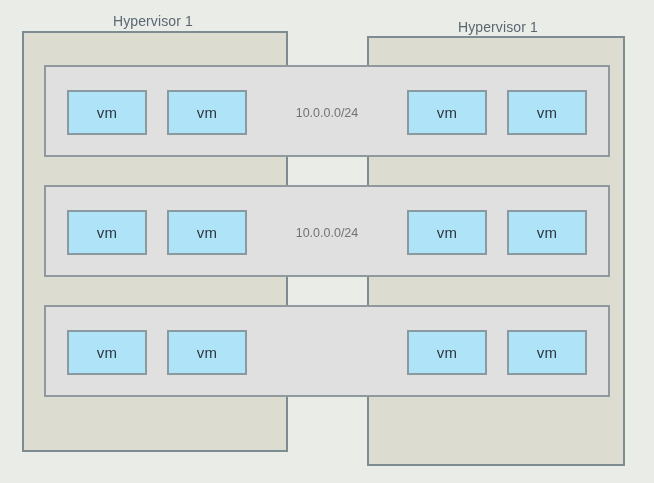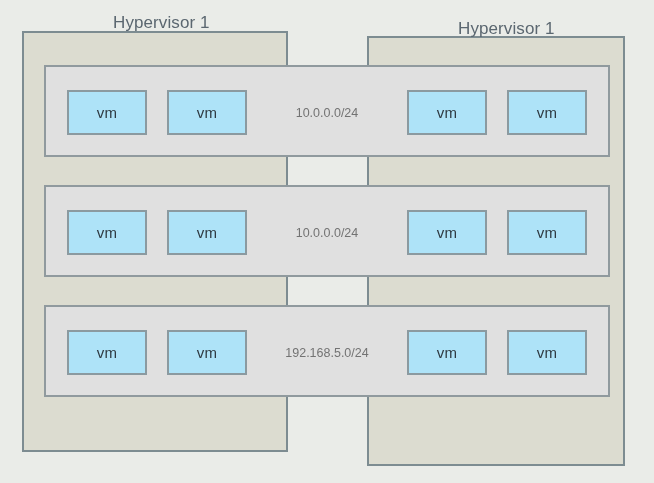--- a/index.html
+++ b/index.html
@@ -35,21 +35,21 @@
   }
   #hypervisor-2 {
     left: 367px;
     top: 36px;
     width: 258px;
     height: 430px;
   }
 
   .hypervisor-label {
     position: absolute;
-    font-size: 17px;
+    font-size: 14px;
     color: #5b6770;
     white-space: nowrap;
     letter-spacing: 0.1px;
   }
   #hypervisor-1-label {
     left: 113px;
     top: 13px;
   }
   #hypervisor-2-label {
     left: 458px;
@@ -129,18 +129,17 @@
     <div class="vm vm-0">vm</div>
     <div class="vm vm-1">vm</div>
     <div class="network-label">10.0.0.0/24</div>
     <div class="vm vm-2">vm</div>
     <div class="vm vm-3">vm</div>
   </div>
 
   <div class="network-row" id="network-row-2">
     <div class="vm vm-0">vm</div>
     <div class="vm vm-1">vm</div>
-    <div class="network-label">192.168.5.0/24</div>
     <div class="vm vm-2">vm</div>
     <div class="vm vm-3">vm</div>
   </div>
 
 </div>
 
 </body></html>

